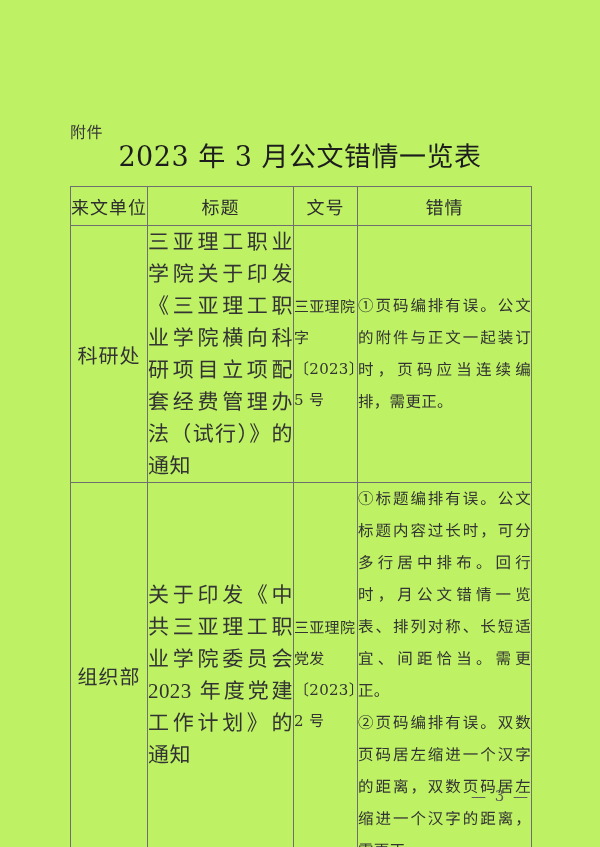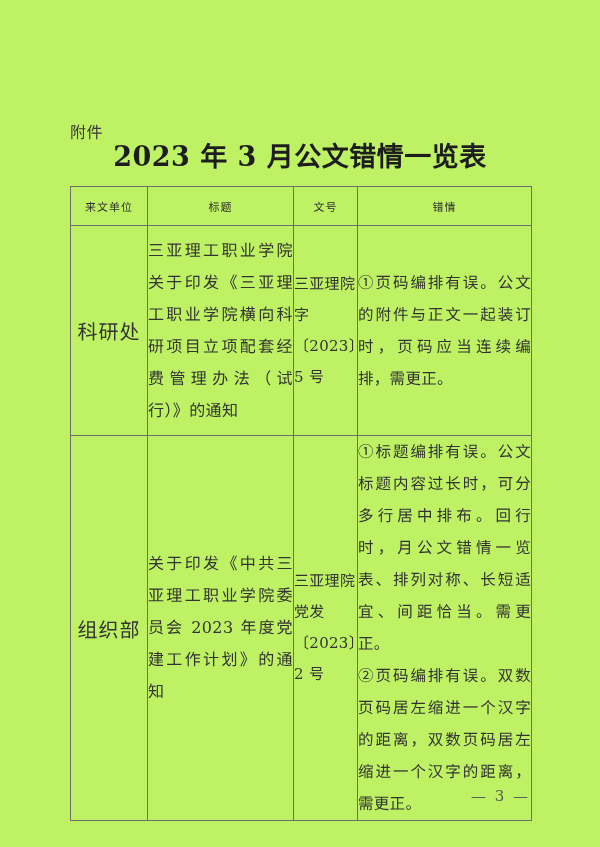--- a/index.html
+++ b/index.html
@@ -38,21 +38,21 @@
 
   
   .doc-title {
     position: absolute;
     left: 0;
     right: 0;
     top: 140px;
     text-align: center;
     font-size: 27px;
     line-height: 34px;
-    font-weight: 700;
+    font-weight: 400;
     letter-spacing: 0.5px;
     color: #1d1d1d;
     font-family: "DejaVu Serif", "Liberation Serif", serif;
   }
 
   
   .doc-table {
     position: absolute;
     left: 70px;
     top: 186px;
@@ -69,40 +69,41 @@
   }
 
   .col-unit   { width: 77px; }
   .col-title  { width: 146px; }
   .col-docno  { width: 64px; }
   .col-issue  { width: 174px; }
 
   thead td {
     height: 38px;
     text-align: center;
-    font-size: 11px;
+    font-size: 18px;
     letter-spacing: 1px;
     color: #2f2f2f;
   }
 
   .cell-unit {
     text-align: center;
     font-size: 20px;
     letter-spacing: 1px;
     color: #333;
   }
 
   .cell-title {
     padding: 6px 7px 6px 8px;
-    font-size: 16px;
+    font-size: 21px;
     line-height: 32px;
     text-align: justify;
     text-align-last: left;
     letter-spacing: 0.4px;
     color: #333;
+    font-family: Liberation Serif, serif;
   }
 
   .cell-docno {
     font-size: 15px;
     line-height: 31px;
     letter-spacing: 0.3px;
     color: #333;
     padding: 4px 2px;
   }
 

